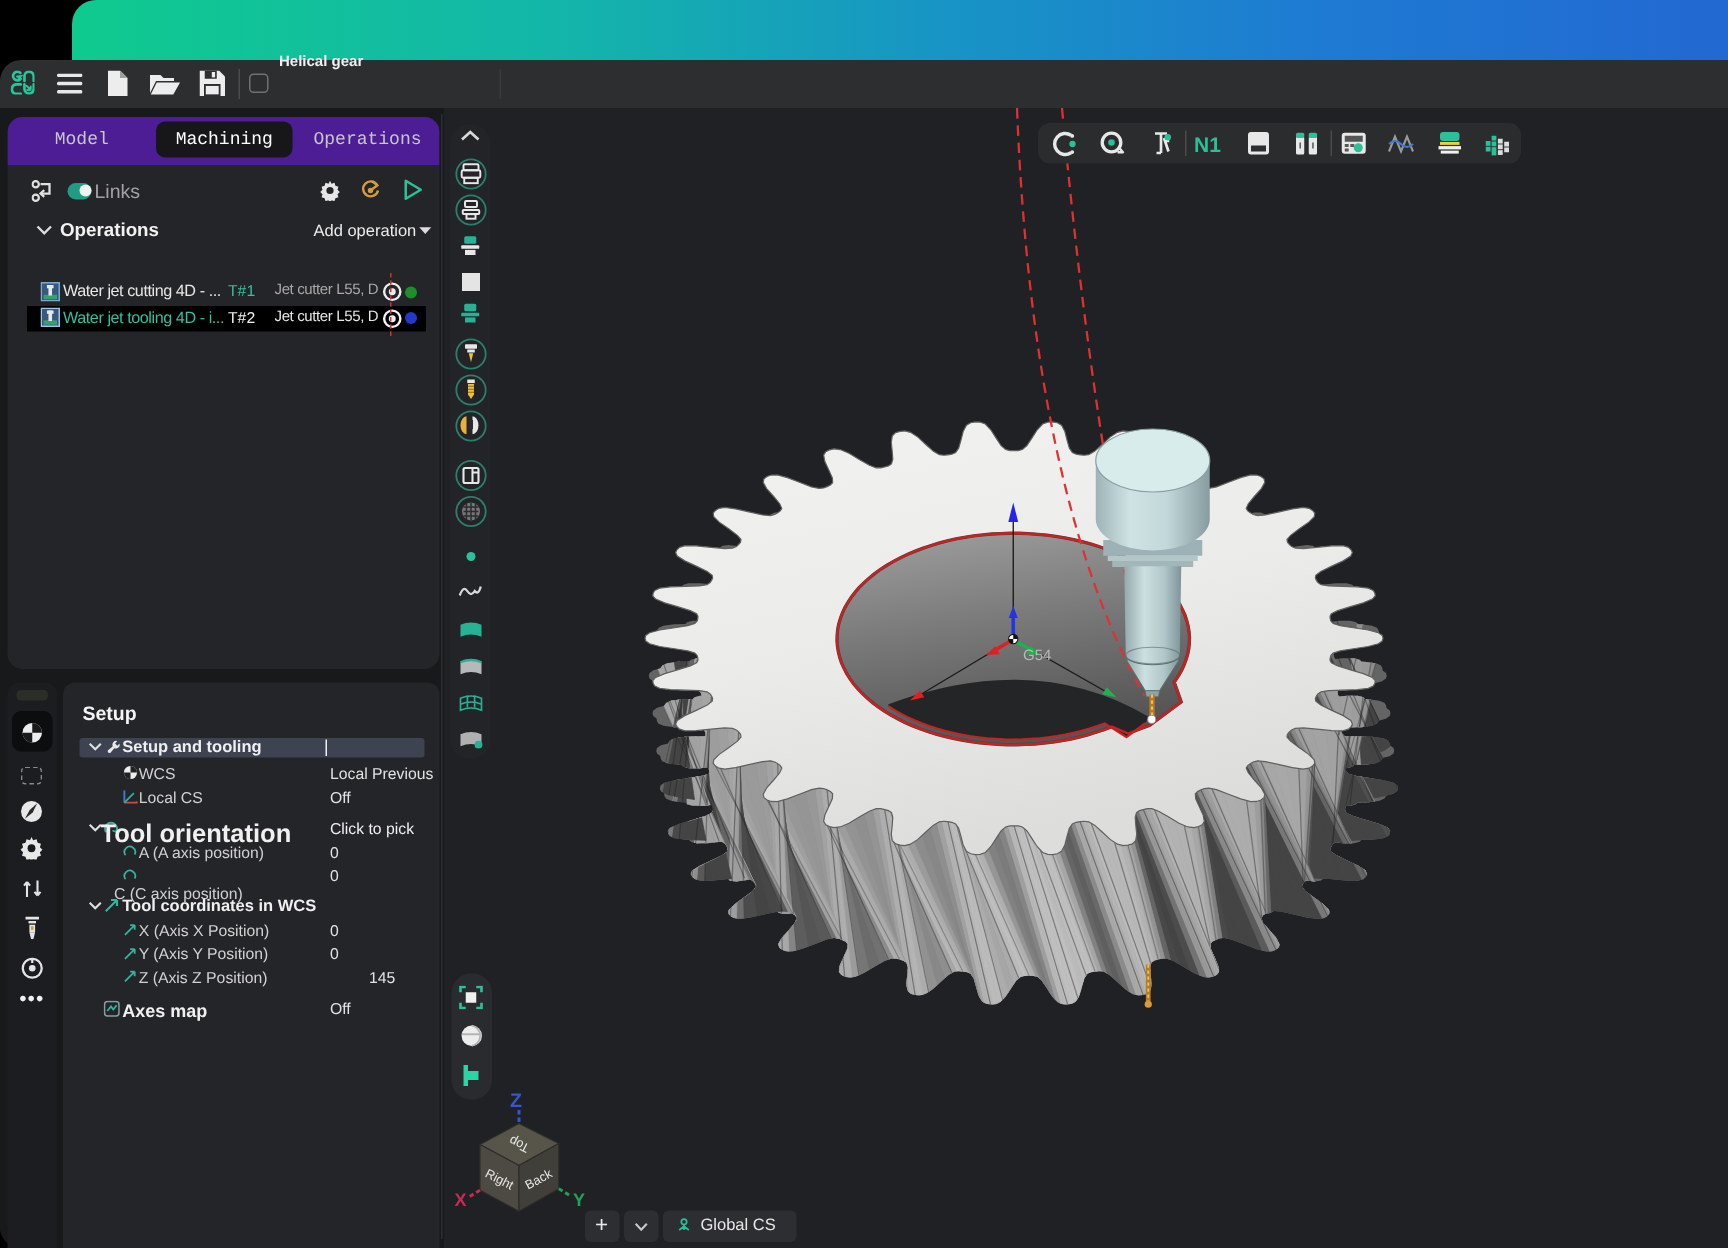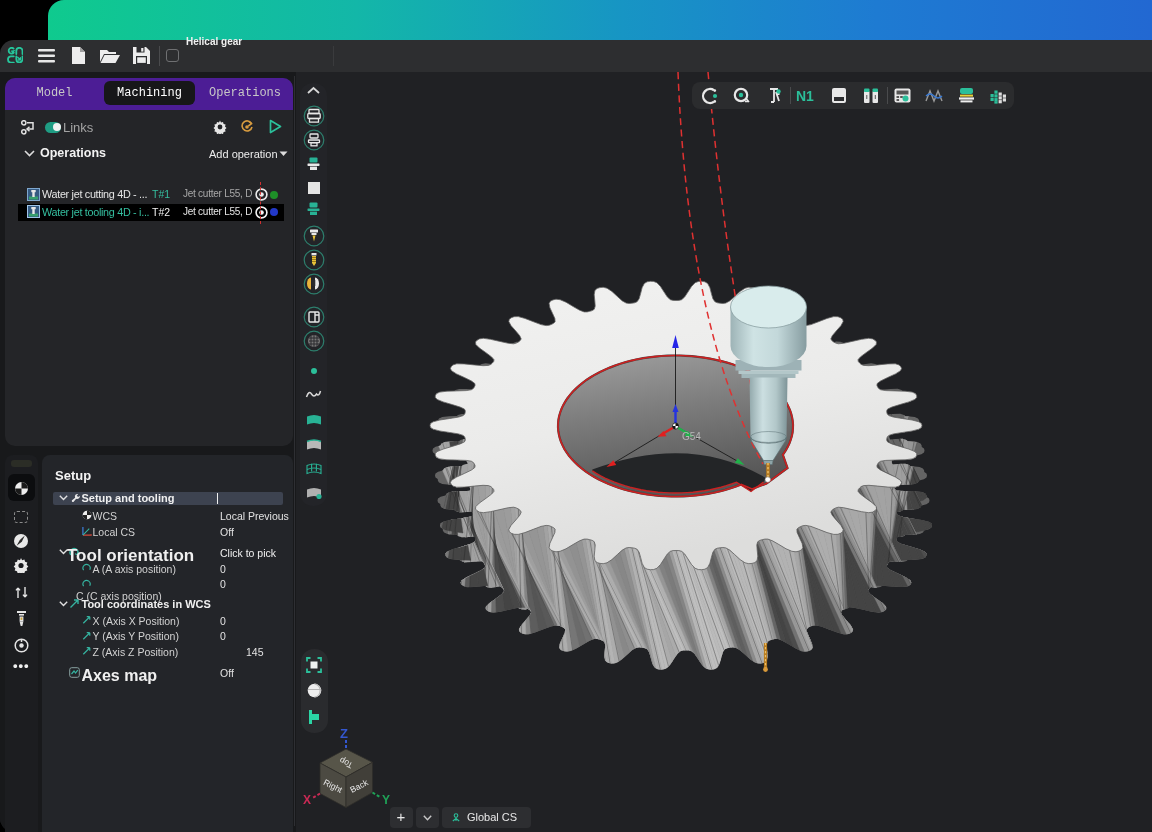--- a/index.html
+++ b/index.html
@@ -649,21 +649,21 @@
   <div class="sval" style="top:175px;">0</div>
   <svg class="abs" style="left:39.5px;top:191px" width="9.5" height="9.5" viewBox="0 0 11 11">
       <path d="M1.5,9.5 L9,2 M9,2 L9,5.5 M9,2 L5.5,2" stroke="#35b3a0" stroke-width="1.4" fill="none"></path>
     </svg>
   <div class="srow" style="left:50.5px;top:190.5px;">Z (Axis Z Position)</div>
   <div class="sval" style="top:190.5px;margin-left:26px;">145</div>
   <svg class="abs" style="left:27px;top:212px" width="11" height="11" viewBox="0 0 11 11">
     <rect x="0.7" y="0.7" width="9.6" height="9.6" rx="2" fill="none" stroke="#88a0a0" stroke-width="1"></rect>
     <path d="M2.5,7 L5,4 L6.5,6 L8.8,3.2" stroke="#35b3a0" stroke-width="1.2" fill="none"></path>
   </svg>
-  <div class="lbl" style="left:39.5px;top:211.5px;font-size:16px;font-weight:bold;color:#f0f0f0">Axes map</div>
+  <div class="lbl" style="left:39.5px;top:211.5px;font-size:12px;font-weight:bold;color:#f0f0f0">Axes map</div>
   <div class="sval" style="top:211.5px;">Off</div>
 </div>
 
 <div class="abs" style="left:293.5px;top:76px;width:1.5px;height:750px;background:#2e2f33"></div>
 <div class="abs" id="midbar"></div>
 <div class="abs" id="midbar2"></div>
 <svg class="abs" style="left:306px;top:86px" width="15" height="9" viewBox="0 0 15 9">
     <path d="M2,7 L7.5,2 L13,7" stroke="#d8d8d8" stroke-width="1.8" fill="none"></path>
   </svg>
 <svg class="abs" style="left:302.5px;top:105px" width="22" height="22" viewBox="0 0 22 22">

